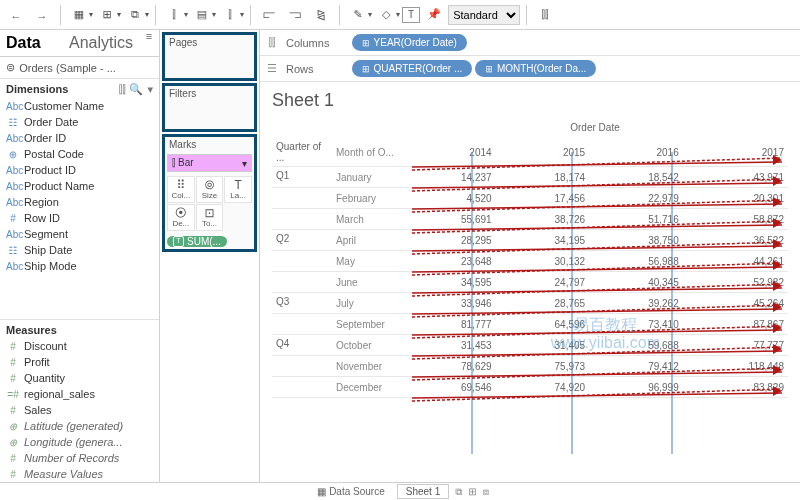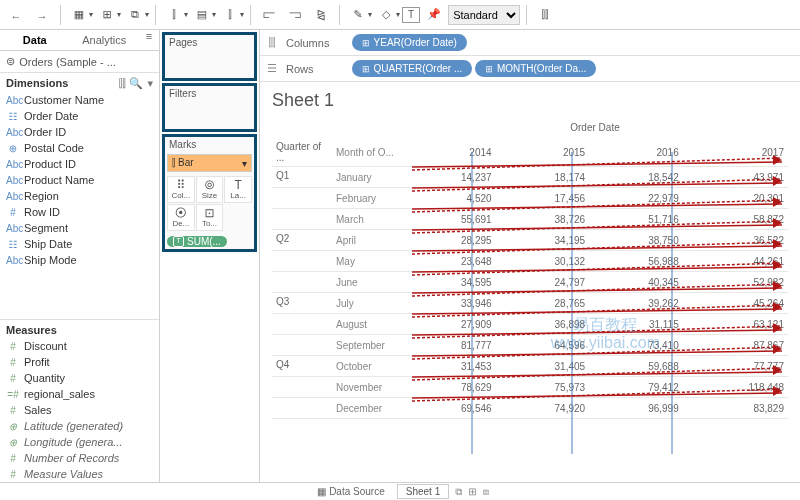--- a/index.html
+++ b/index.html
@@ -10,39 +10,39 @@
 .tb-btn { width: 24px; height: 24px; display: flex; align-items: center; justify-content: center; color: #555; cursor: pointer; }
 .tb-sep { width: 1px; height: 20px; background: #ccc; margin: 0 4px; }
 .tb-dd { display: flex; align-items: center; color: #555; }
 .tb-dd .caret { font-size: 8px; margin-left: -2px; }
 .std-select { width: 72px; height: 20px; font-size: 11px; border: 1px solid #ccc; }
 
 
 .layout { display: flex; height: 452px; }
 .left { width: 160px; border-right: 1px solid #d0d0d0; display: flex; flex-direction: column; }
 .tabs { display: flex; border-bottom: 1px solid #d0d0d0; }
-.tabs .tab { flex: 1; padding: 4px 6px; text-align: center; font-size: 11px; color: #666; cursor: pointer; }
+.tabs .tab { flex: 1; padding: 4px 6px; font-size: 16px; color: #666; cursor: pointer; }
 .tabs .tab.active { font-weight: bold; color: #000; }
 .tabs .menu { width: 20px; text-align: center; color: #666; cursor: pointer; }
 .datasource { padding: 4px 6px; color: #555; display: flex; align-items: center; gap: 4px; border-bottom: 1px solid #e0e0e0; }
 .section-hdr { display: flex; justify-content: space-between; padding: 4px 6px 2px; font-weight: bold; font-size: 11px; }
 .section-hdr .tools { color: #777; display: flex; gap: 4px; font-weight: normal; }
 .fields { overflow-y: auto; flex: 1 1 auto; }
 .field { display: flex; align-items: center; gap: 4px; padding: 2px 6px; color: #333; white-space: nowrap; overflow: hidden; text-overflow: ellipsis; cursor: pointer; }
 .field .ico { width: 14px; color: #5b8fc7; font-size: 10px; text-align: center; }
 .field.measure .ico { color: #7da87d; }
 .field.italic { font-style: italic; color: #666; }
 .measures-box { border-top: 1px solid #e0e0e0; }
 
 
 .cards { width: 100px; border-right: 1px solid #d0d0d0; padding: 2px; display: flex; flex-direction: column; gap: 2px; }
 .card { border: 3px solid #0c4a6e; background: #fafafa; }
 .card-title { font-size: 10px; color: #555; padding: 2px 4px; }
 .card-body { padding: 2px; min-height: 28px; }
-.marks-select { display: flex; align-items: center; justify-content: space-between; border: 1px solid #ccc; padding: 2px 4px; font-size: 10px; background: #fdba74; margin: 2px 2px 4px; cursor: pointer; }
+.marks-select { display: flex; align-items: center; justify-content: space-between; border: 1px solid #ccc; padding: 2px 4px; font-size: 10px; background: #f0abfc; margin: 2px 2px 4px; cursor: pointer; }
 .marks-grid { display: grid; grid-template-columns: repeat(3, 1fr); gap: 1px; padding: 0 2px 2px; }
 .marks-cell { border: 1px solid #e4e4e4; background: #fff; text-align: center; font-size: 8px; color: #555; padding: 2px 0; cursor: pointer; }
 .marks-cell .i { font-size: 12px; display: block; line-height: 12px; }
 .pill-sum { background: #57ab7c; color: #fff; border-radius: 9px; padding: 0 6px; font-size: 10px; display: inline-flex; align-items: center; gap: 3px; margin: 2px; }
 .pill-sum::before { content: "T"; border: 1px solid #fff; font-size: 7px; line-height: 8px; width: 9px; height: 9px; text-align: center; border-radius: 2px; }
 
 
 .main { flex: 1; display: flex; flex-direction: column; }
 .shelf { display: flex; align-items: center; border-bottom: 1px solid #e0e0e0; height: 26px; padding: 0 4px; gap: 6px; }
 .shelf .sicon { color: #888; width: 16px; text-align: center; }
@@ -342,28 +342,20 @@
               <td>40,345</td>
               <td>52,982</td>
             </tr>
             <tr>
               <td class="qcol">Q3</td>
               <td class="mcol">July</td>
               <td>33,946</td>
               <td>28,765</td>
               <td>39,262</td>
               <td>45,264</td>
-            </tr>
-            <tr>
-              <td class="qcol"></td>
-              <td class="mcol">August</td>
-              <td>27,909</td>
-              <td>36,898</td>
-              <td>31,115</td>
-              <td>63,121</td>
             </tr>
             <tr>
               <td class="qcol"></td>
               <td class="mcol">September</td>
               <td>81,777</td>
               <td>64,596</td>
               <td>73,410</td>
               <td>87,867</td>
             </tr>
             <tr>

